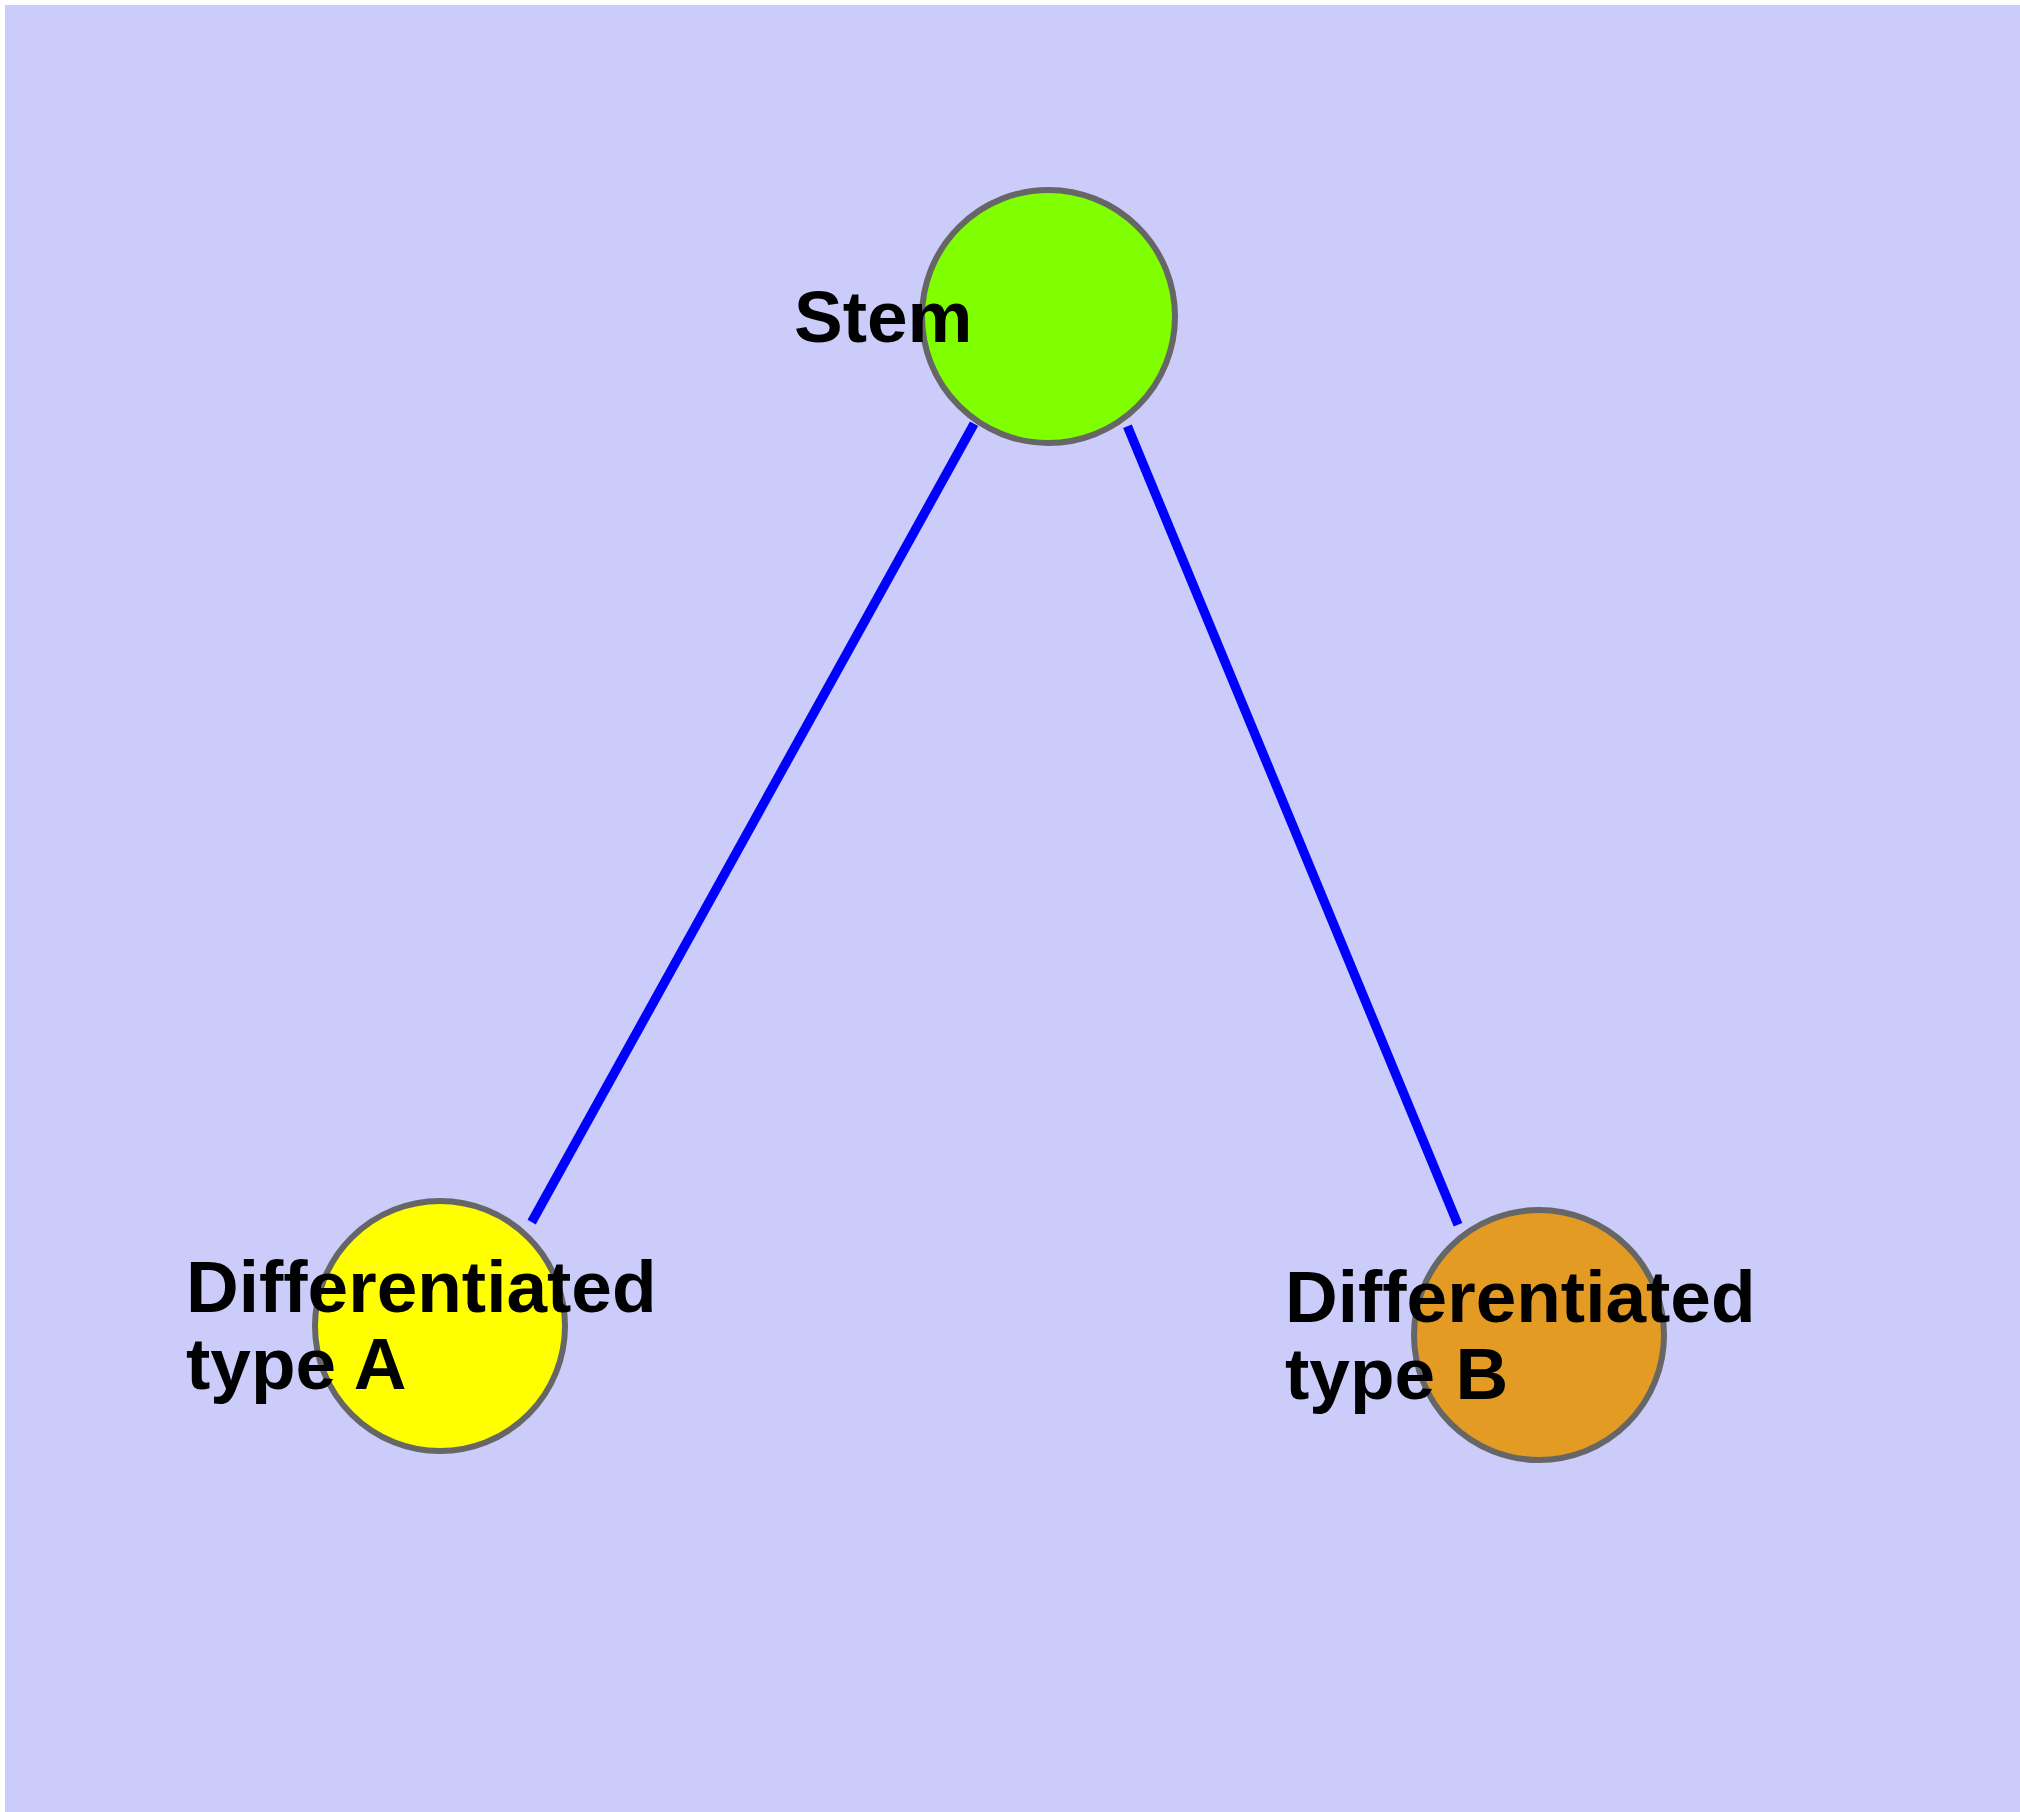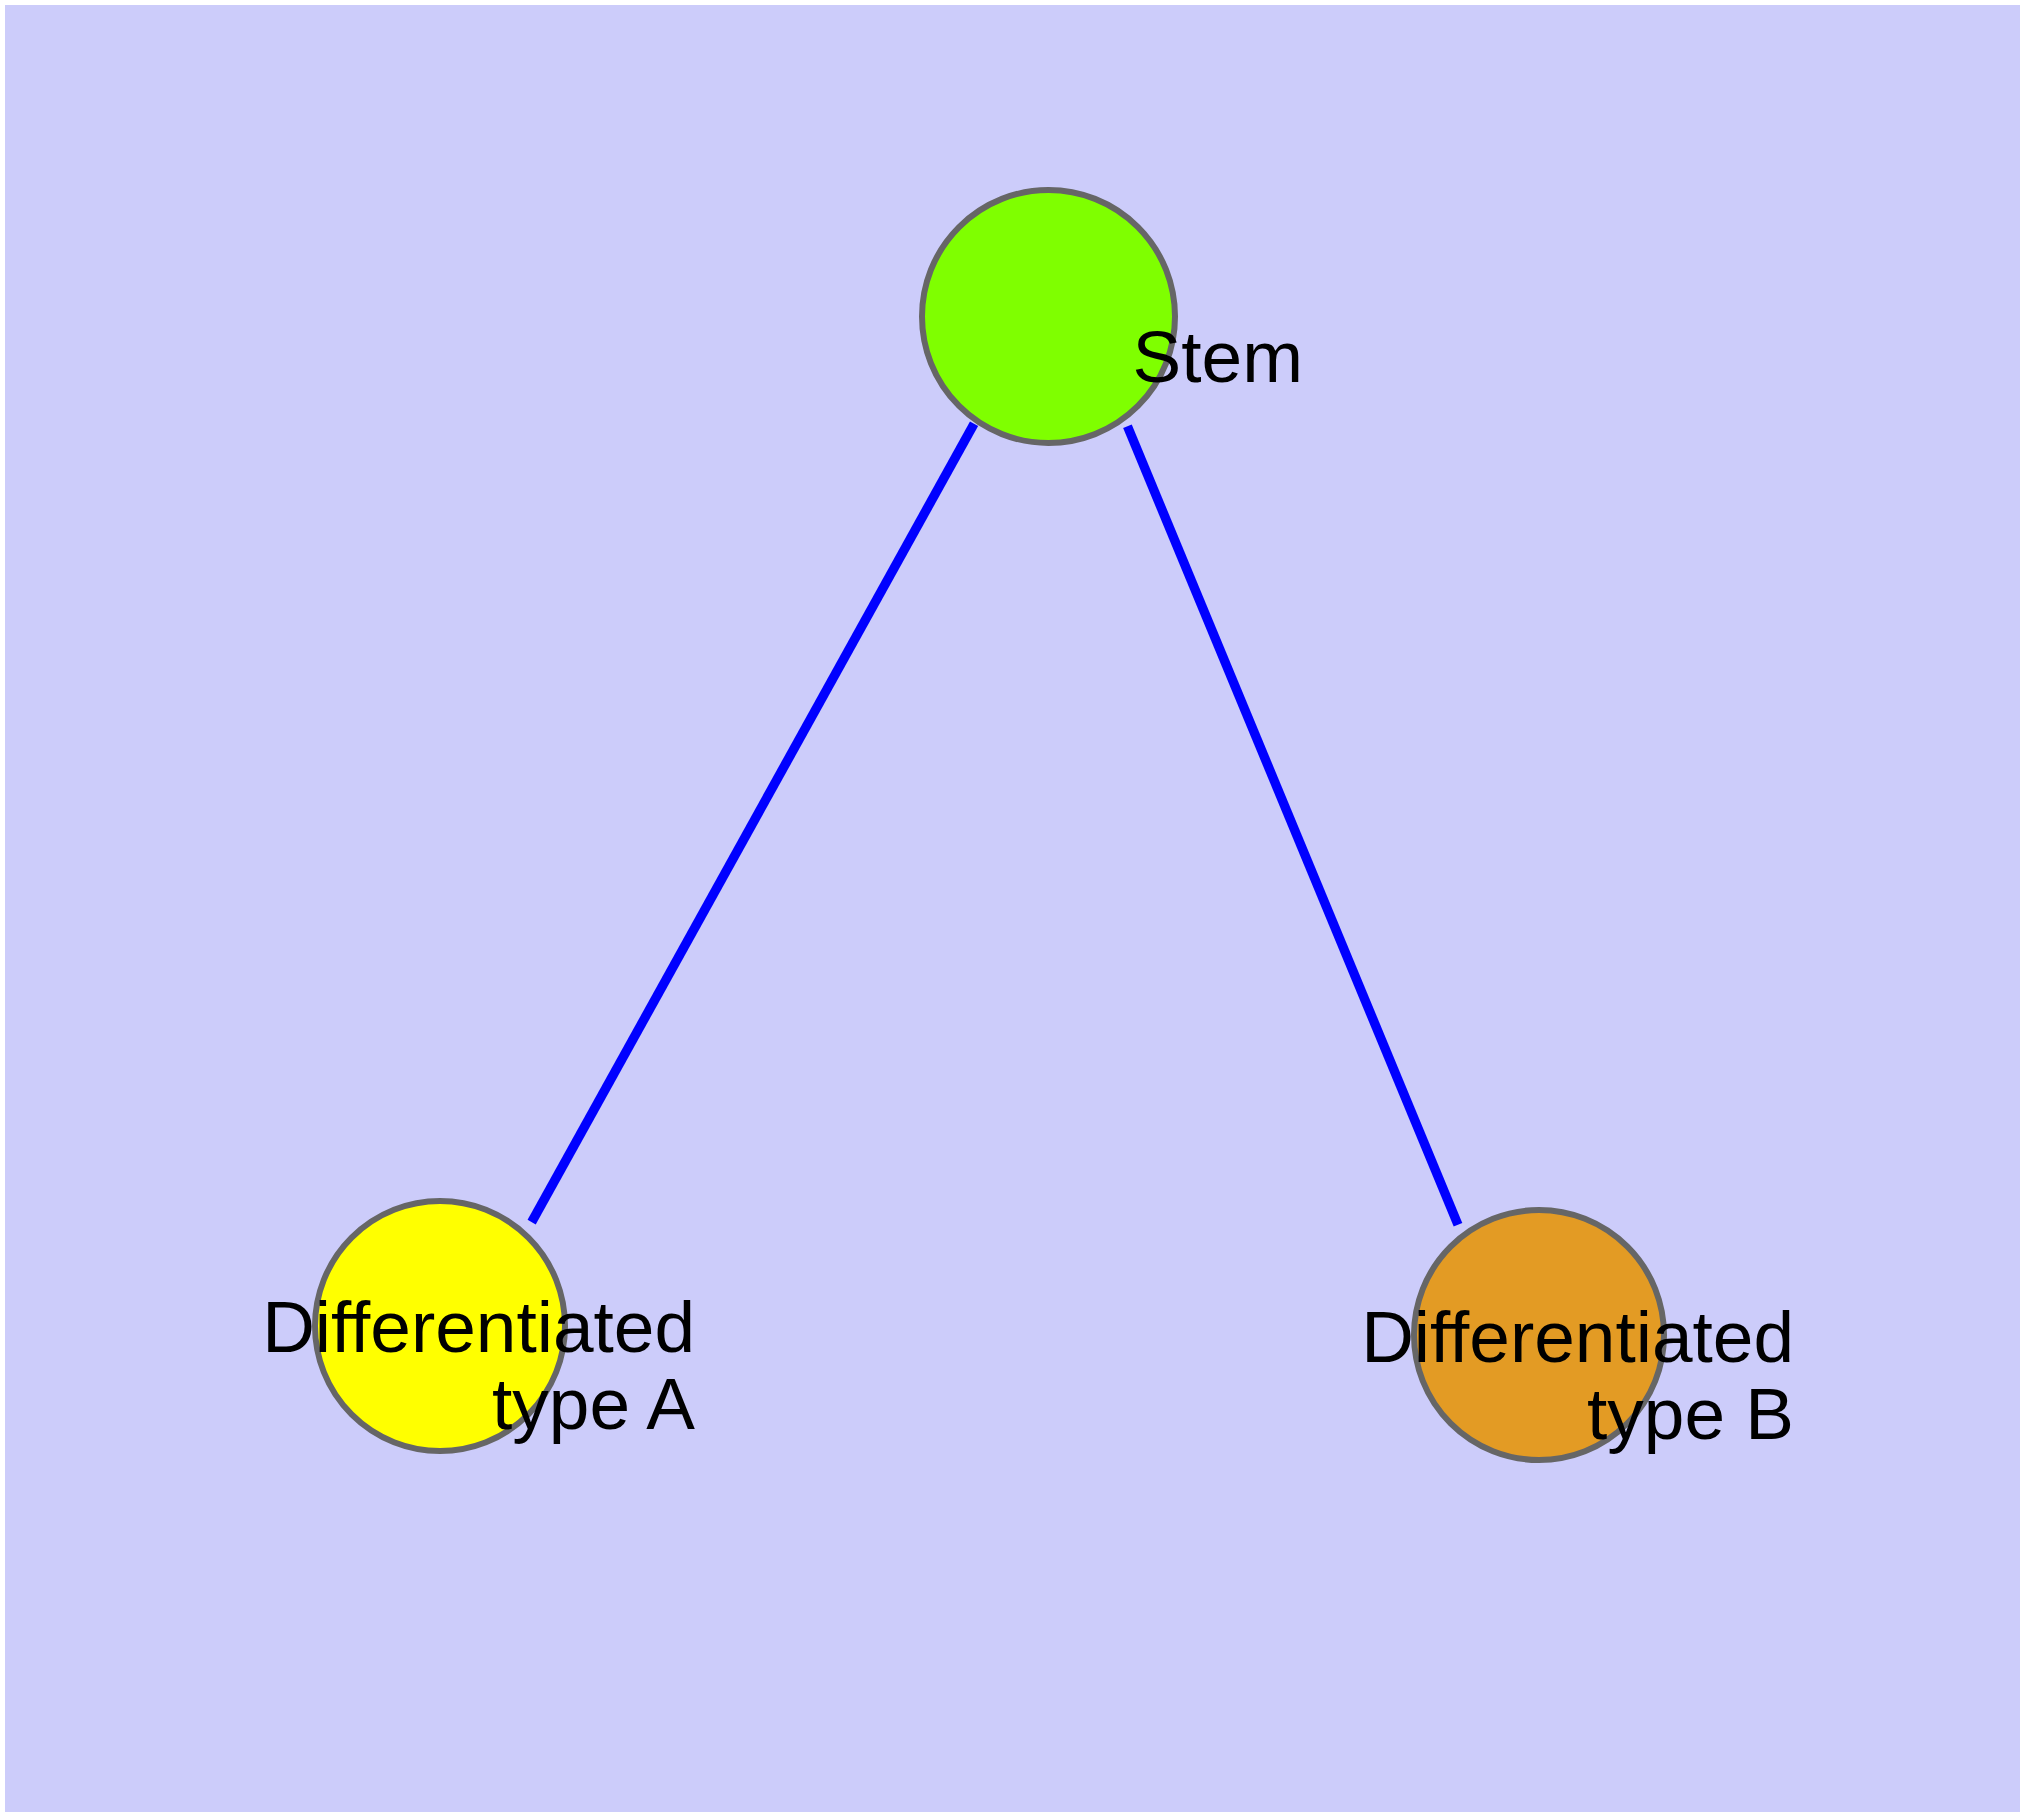--- a/index.html
+++ b/index.html
@@ -59,27 +59,26 @@
     left: 1411px;
     top: 1207px;
     width: 257px;
     height: 257px;
     background: #e39b24;
   }
   .node-label {
     position: absolute;
     color: #000000;
     font-family: "Liberation Sans", sans-serif;
-    font-weight: normal;
-    text-align: right;
+    font-weight: bold;
+    text-align: left;
     white-space: pre-line;
     line-height: 1.06;
     pointer-events: none;
     user-select: none;
-    margin-top: 40px;
   }
   #label-stem {
     left: 794px;
     top: 276px;
     width: 509px;
     font-size: 73px;
   }
   #label-type-a {
     left: 186px;
     top: 1244px;

